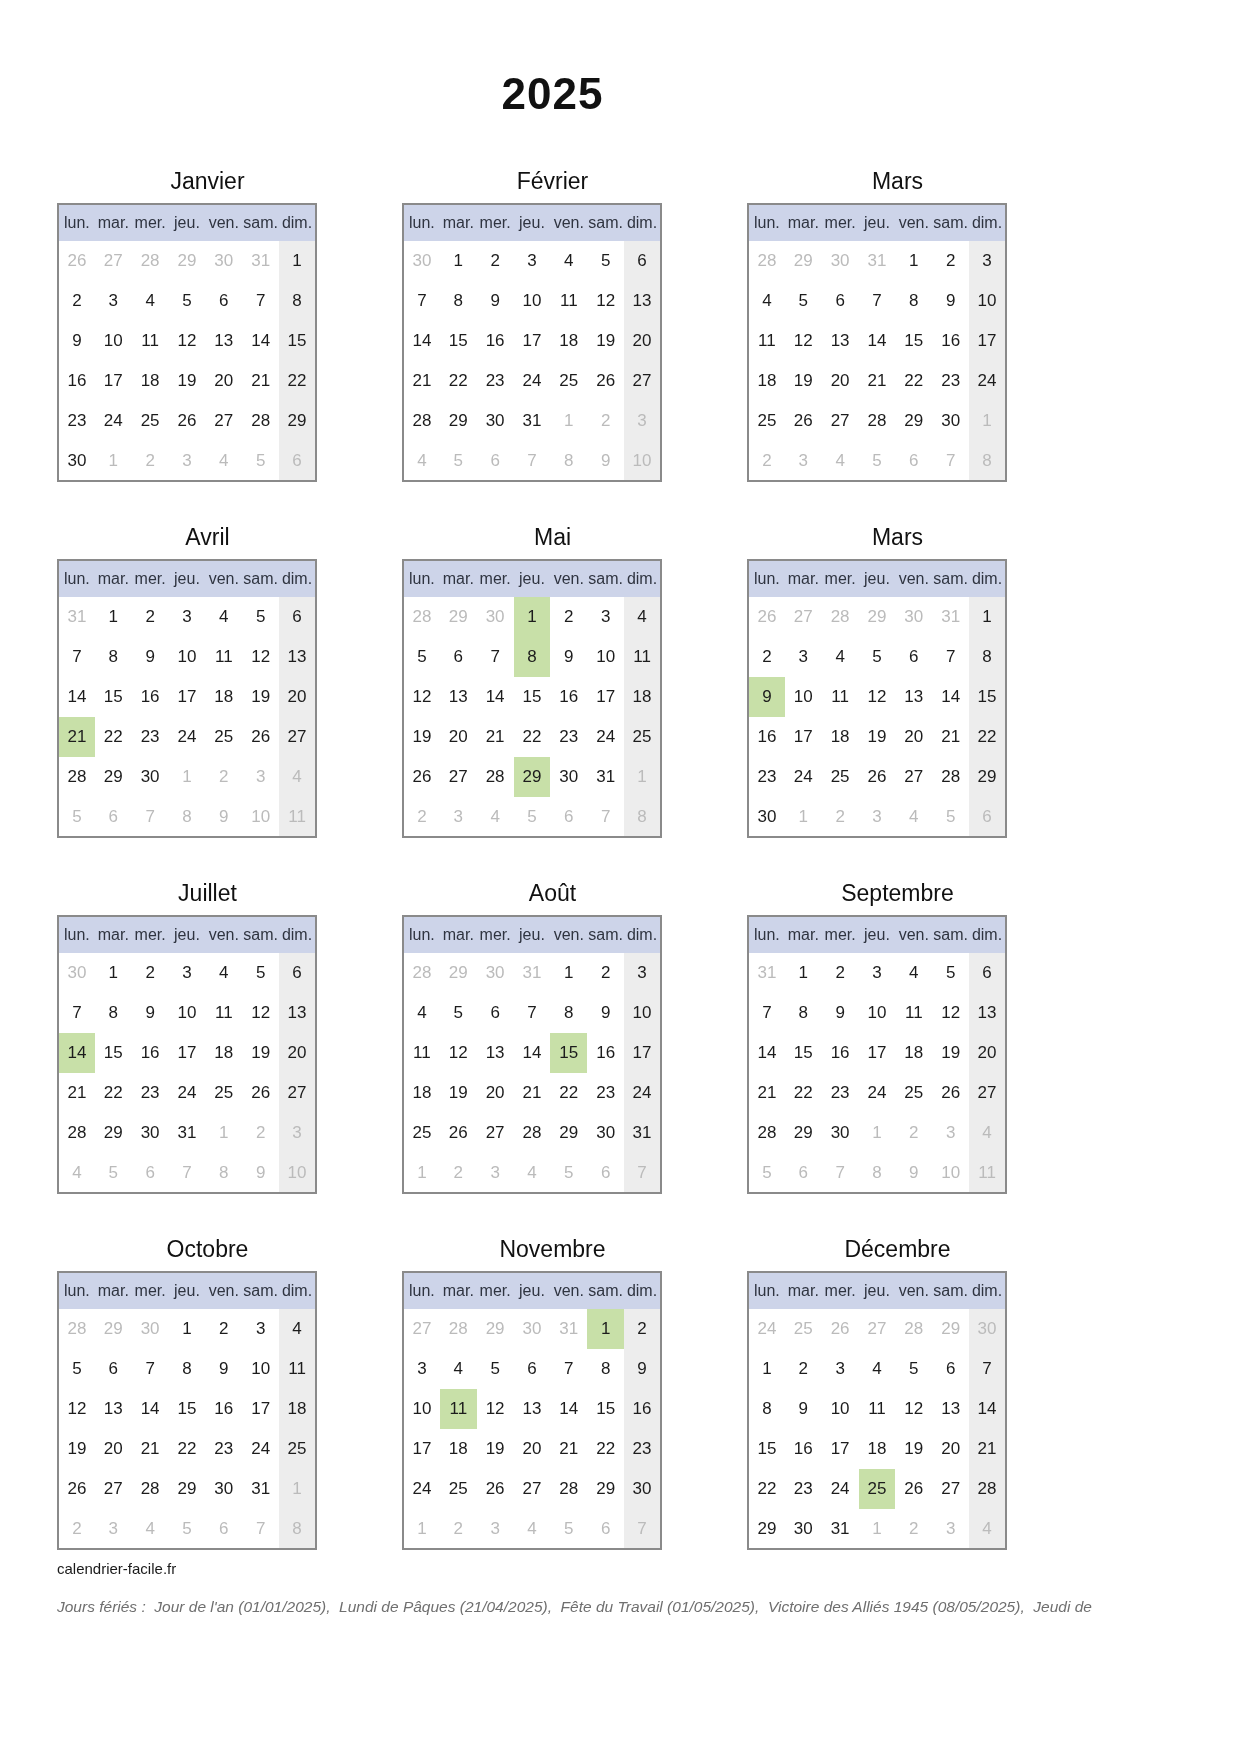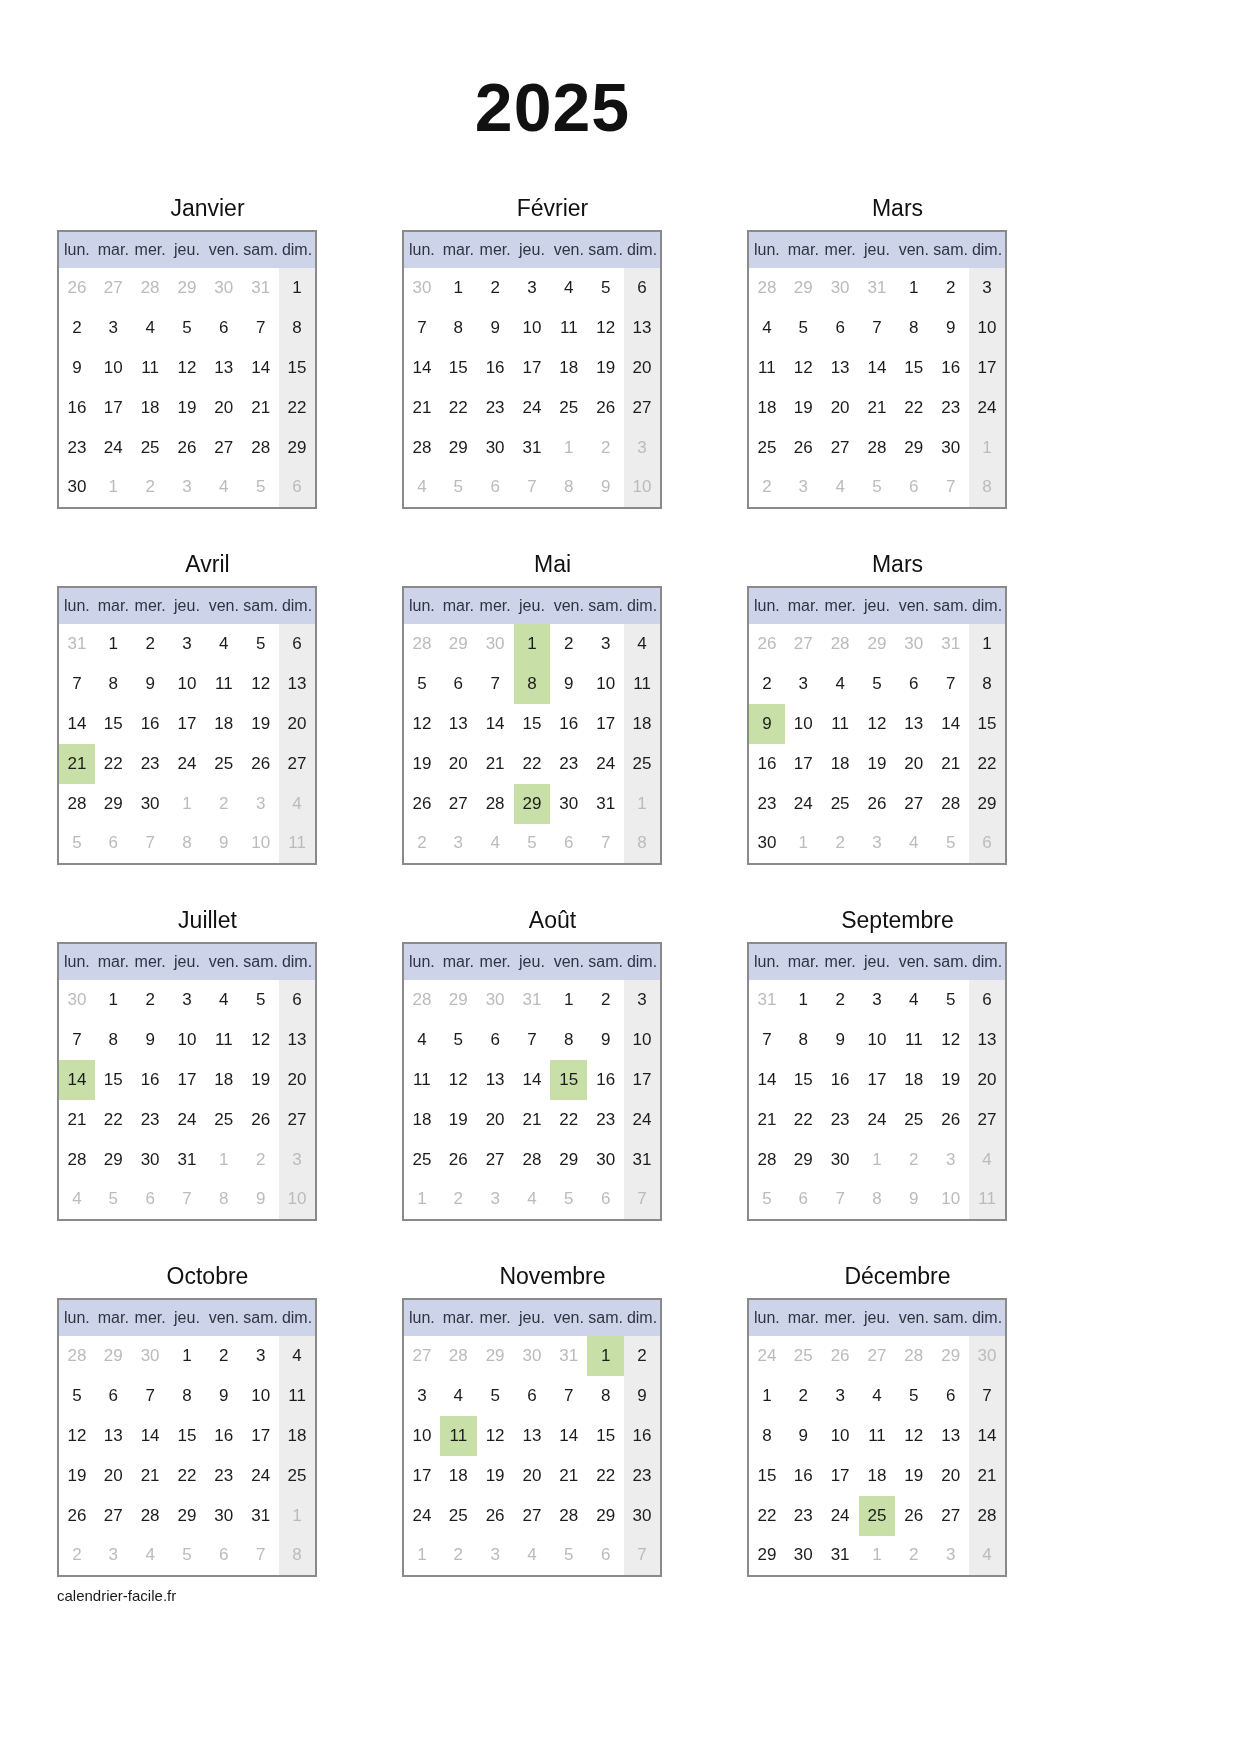--- a/index.html
+++ b/index.html
@@ -15,21 +15,21 @@
   *{margin:0;padding:0;box-sizing:border-box;}
   html,body{background:#ffffff;}
   .page{
     width:1241px;height:1754px;background:#ffffff;overflow:hidden;
     padding:24px 0 0 57px;
     font-family:"Liberation Sans","DejaVu Sans",sans-serif;
     color:var(--day-text);
   }
   .content{width:991px;}
   .year-title{
-    text-align:center;font-size:68px;font-weight:700;letter-spacing:1px;
+    text-align:center;font-size:44px;font-weight:700;letter-spacing:1px;
     color:#111111;margin:46px 0 50px;line-height:1.1;
   }
   .months-grid{
     display:grid;grid-template-columns:repeat(3,301px);
     column-gap:44px;row-gap:42px;width:991px;
   }
   .month-title{
     text-align:center;font-size:23px;font-weight:400;color:#111111;
     margin:0 0 8px;line-height:27px;
   }
@@ -924,15 +924,16 @@
                 <td class="muted">2</td>
                 <td class="muted">3</td>
                 <td class="muted sun">4</td>
               </tr>
             </tbody>
           </table>
         </section>
       </div>
     <div class="credit">calendrier-facile.fr</div>
     <div class="holidays-note" id="holidays-note">
+        <div class="holiday-line">Jours fériés :  Jour de l'an (01/01/2025),  Lundi de Pâques (21/04/2025),  Fête du Travail (01/05/2025),  Victoire des Alliés 1945 (08/05/2025),  Jeudi de</div>
       </div>
   </div>
 </div>
 
 </body></html>

